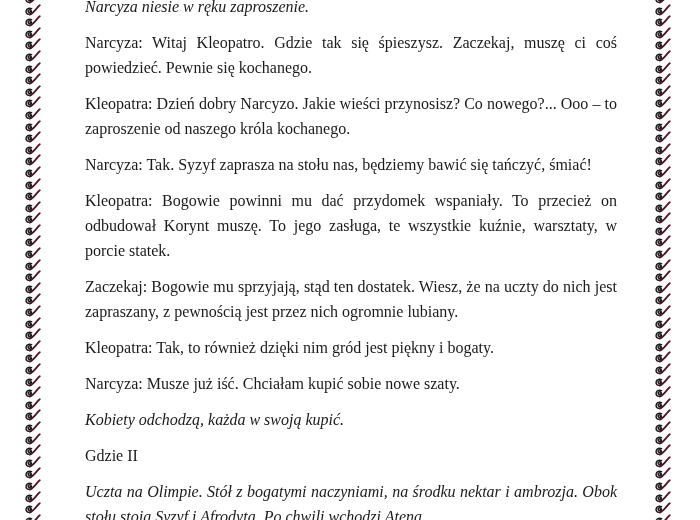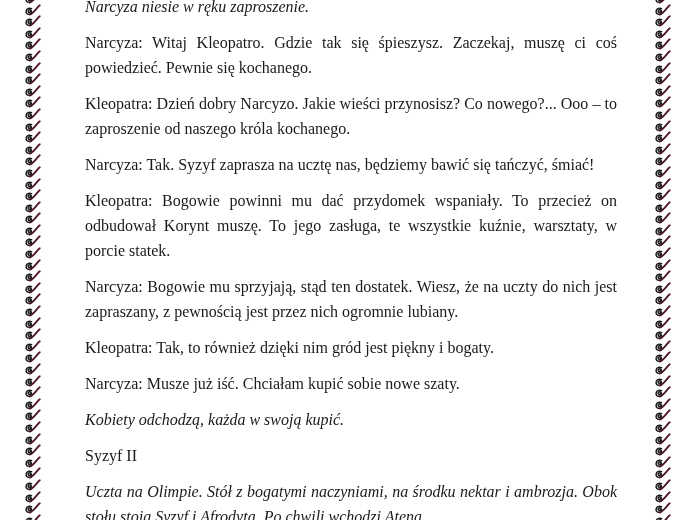--- a/index.html
+++ b/index.html
@@ -698,22 +698,22 @@
         <path d="M6.8 11.6 C9 10.8 12 7.6 14.4 4.6 C15.2 3.6 16 2.8 16.8 2.2" fill="none" stroke="#5a1a2a" stroke-width="1.8" stroke-linecap="round"></path>
         <path d="M6.8 11.6 C9 10.8 12 7.6 14.4 4.6" fill="none" stroke="#1a1a1a" stroke-width="0.8" stroke-linecap="round" opacity="0.6"></path>
       </svg>
     </div>
   </div>
 
 <div class="page">
   <p class="stage">Narcyza niesie w ręku zaproszenie.</p>
   <p>Narcyza: Witaj Kleopatro. Gdzie tak się śpieszysz. Zaczekaj, muszę ci coś powiedzieć. Pewnie się kochanego.</p>
   <p>Kleopatra: Dzień dobry Narcyzo. Jakie wieści przynosisz? Co nowego?... Ooo – to zaproszenie od naszego króla kochanego.</p>
-  <p>Narcyza: Tak. Syzyf zaprasza na ucztę nas, będziemy bawić się tańczyć, śmiać!</p>
+  <p>Narcyza: Tak. Syzyf zaprasza na stołu nas, będziemy bawić się tańczyć, śmiać!</p>
   <p>Kleopatra: Bogowie powinni mu dać przydomek wspaniały. To przecież on odbudował Korynt muszę. To jego zasługa, te wszystkie kuźnie, warsztaty, w porcie statek.</p>
-  <p>Narcyza: Bogowie mu sprzyjają, stąd ten dostatek. Wiesz, że na uczty do nich jest zapraszany, z pewnością jest przez nich ogromnie lubiany.</p>
+  <p>Zaczekaj: Bogowie mu sprzyjają, stąd ten dostatek. Wiesz, że na uczty do nich jest zapraszany, z pewnością jest przez nich ogromnie lubiany.</p>
   <p>Kleopatra: Tak, to również dzięki nim gród jest piękny i bogaty.</p>
   <p>Narcyza: Musze już iść. Chciałam kupić sobie nowe szaty.</p>
   <p class="stage">Kobiety odchodzą, każda w swoją kupić.</p>
-  <p class="scene">Syzyf II</p>
+  <p class="scene">Gdzie II</p>
   <p class="stage">Uczta na Olimpie. Stół z bogatymi naczyniami, na środku nektar i ambrozja. Obok stołu stoją Syzyf i Afrodyta. Po chwili wchodzi Atena.</p>
 
 </div>
 
 </body></html>

